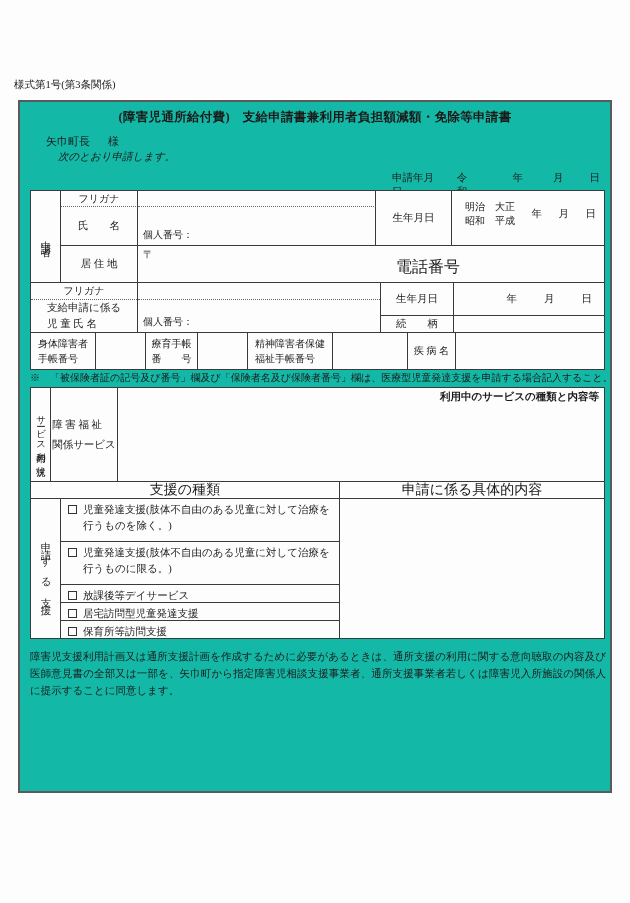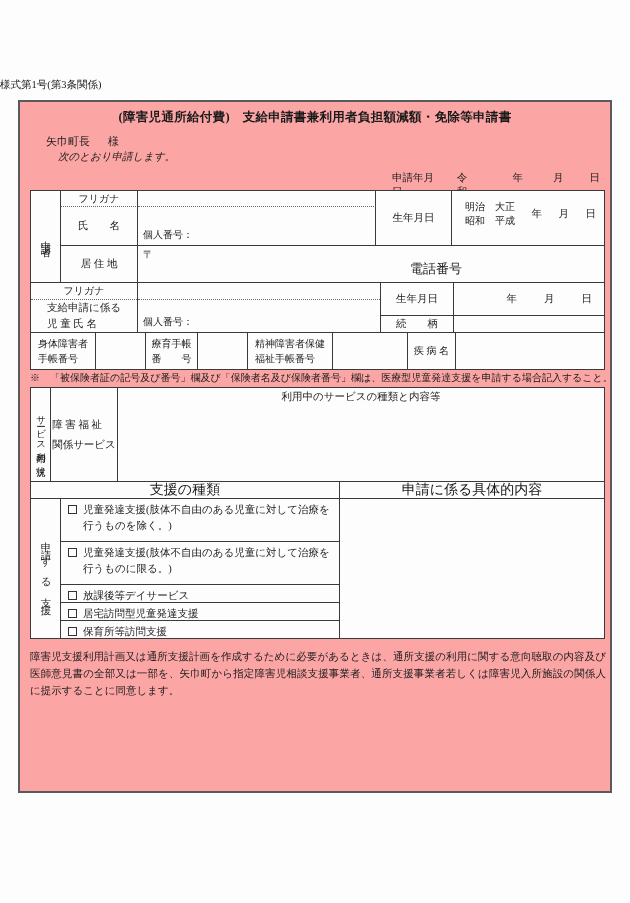--- a/index.html
+++ b/index.html
@@ -2,58 +2,58 @@
 <html><head>
 <meta charset="utf-8">
 <style>
   * { margin:0; padding:0; box-sizing:border-box; }
   html,body { background:#e8e8e8; }
   .page {
     width:630px; height:903px; background:#fdfdfd; position:relative;
     font-family:"Liberation Serif","DejaVu Serif",serif; color:#1a1a1a;
     margin:0 auto; overflow:hidden;
   }
-  .form-number { position:absolute; left:0; top:78px; font-size:10.5px; }
+  .form-number { position:absolute; left:14px; top:78px; font-size:10.5px; }
   .frame {
     position:absolute; left:18px; top:100px; width:594px; height:693px;
-    border:2px solid #5a5a5a; background:#fca5a5;
+    border:2px solid #5a5a5a; background:#14b8a6;
   }
   .title { position:absolute; top:7px; left:0; width:100%; text-align:center;
            font-size:12.5px; font-weight:bold; letter-spacing:0.3px; }
   .addressee { position:absolute; top:32px; left:26px; font-size:11px; }
   .addressee .hon { margin-left:18px; }
   .intro { position:absolute; top:48px; left:38px; font-size:10.5px;font-style:italic; }
   .date-line { position:absolute; top:69px; left:372px; right:10px; font-size:10.5px;
                display:flex; align-items:baseline; }
   .date-line .dl-era { margin-left:20px; }
   .date-line .dl-y { margin-left:38px; }
   .date-line .dl-m { margin-left:30px; }
   .date-line .dl-d { margin-left:26px; }
 
   .grid { position:absolute; display:grid; border-top:1px solid #3a3a3a;
           border-left:1px solid #3a3a3a; font-size:10.5px; background:#fdfdfd; }
   .cell { border-right:1px solid #3a3a3a; border-bottom:1px solid #3a3a3a;
           position:relative; display:flex; align-items:center; justify-content:center; }
-  .cell.left { justify-content:center; }
+  .cell.left { justify-content:flex-end;font-weight:bold; }
   .cell.top { align-items:flex-start; }
   .dotted-b { border-bottom:1px dotted #666 !important; }
   .ml { white-space:pre-line; text-align:left; line-height:1.5; }
   .vtext { writing-mode:vertical-rl; text-orientation:mixed; letter-spacing:3px; }
 
   
   .gridA { left:10px; top:88px;
            grid-template-columns:30px 77px 238px 76px 153px;
            grid-template-rows:16px 39px 37px; }
   .a-furi { font-size:10px; }
   .a-name-content .pn { position:absolute; left:5px; bottom:3px; font-size:10px; }
   .a-birth-value { display:flex; justify-content:space-between; align-items:center;
                    padding:0 8px 8px 13px; }
   .a-birth-value .era { font-size:10px; line-height:1.45; white-space:pre-line; }
   .a-addr .mark { position:absolute; left:5px; top:2px; font-size:10.5px; }
-  .a-addr .phone { position:absolute; left:272px; bottom:4px; font-size:13px; }
+  .a-addr .phone { position:absolute; left:258px; bottom:4px; font-size:16px; }
 
   
   .gridB { left:10px; top:180px;
            grid-template-columns:107px 243px 73px 151px;
            grid-template-rows:33px 17px; }
   .sub-furi { height:17px; border-bottom:1px dotted #666; display:flex;
               align-items:center; justify-content:center; font-size:10px; }
   .b-stack { flex-direction:column; align-items:stretch; justify-content:flex-start; }
   .b-namepart { flex:1; display:flex; align-items:center; justify-content:center; }
   .b-content .pn { position:absolute; left:5px; bottom:3px; font-size:10px; }

